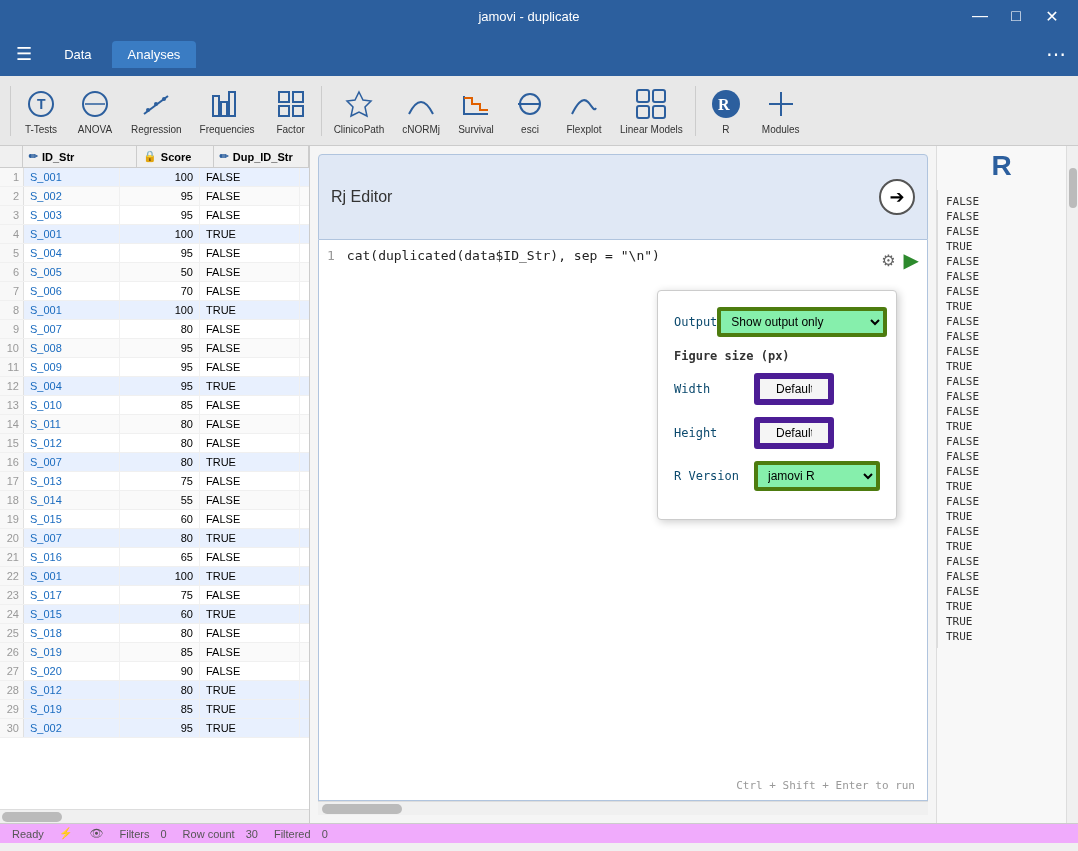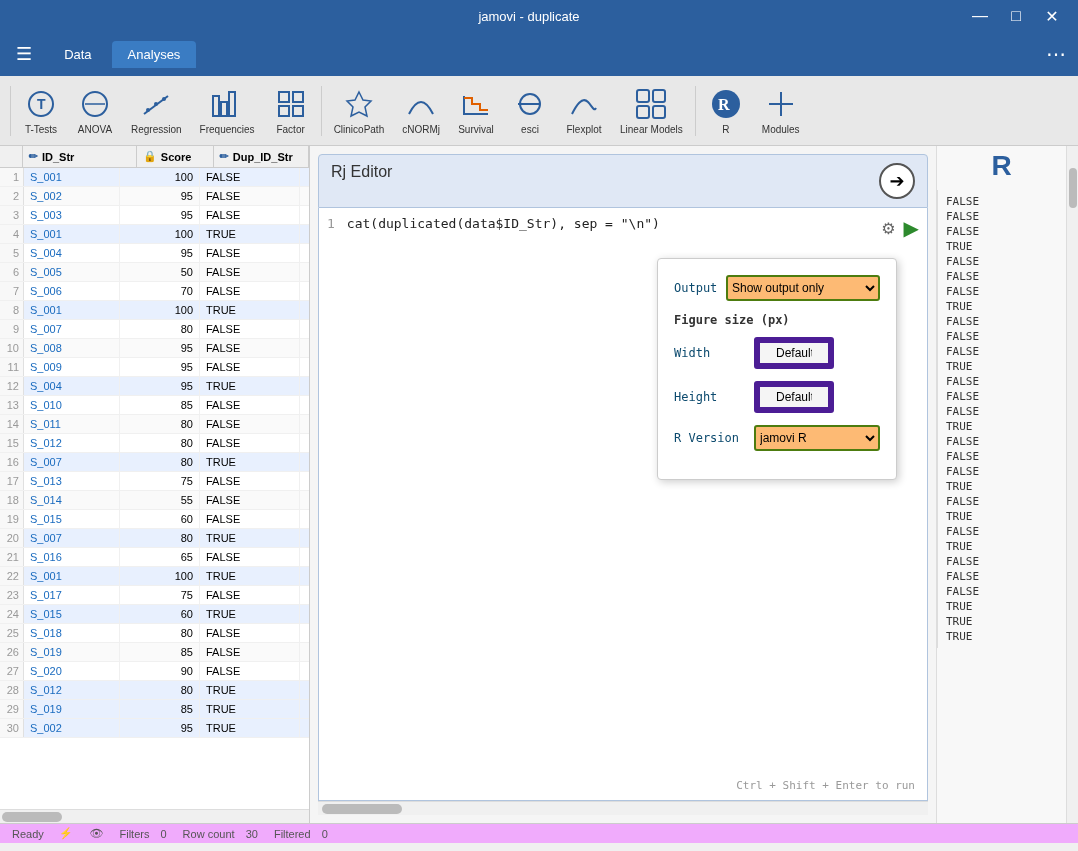--- a/index.html
+++ b/index.html
@@ -38,39 +38,39 @@
     .grid-row:nth-child(even) { background: #fafafa; }
     .grid-row.highlighted { background: #e8f0fe; }
     .row-num { width: 24px; text-align: right; padding: 3px 4px; color: #999; font-size: 11px; border-right: 1px solid #e0e0e0; background: #f8f8f8; }
     .cell { padding: 3px 6px; font-size: 11px; border-right: 1px solid #f0f0f0; }
     .cell.id-col { width: 96px; color: #1a6bbf; }
     .cell.score-col { width: 80px; text-align: right; }
     .cell.dup-col { width: 100px; }
 
     
     .editor-area { flex: 1; background: #f5f5f5; display: flex; flex-direction: column; padding: 8px; gap: 0; position: relative; }
-    .rj-header { display: flex; justify-content: space-between; background: #e0e8f5; border: 1px solid #b0c4de; border-radius: 4px 4px 0 0; padding: 8px 12px; }
+    .rj-header { display: flex; align-items: center; justify-content: space-between; background: #e0e8f5; border: 1px solid #b0c4de; border-radius: 4px 4px 0 0; padding: 24px 12px; }
     .rj-title { font-size: 16px; color: #333; font-weight: 500; }
     .rj-run-btn { width: 36px; height: 36px; border-radius: 50%; border: 2px solid #555; background: white; cursor: pointer; display: flex; align-items: center; justify-content: center; font-size: 18px; }
 
     .editor-container { background: white; border: 1px solid #b0c4de; border-top: none; flex: 1; position: relative; padding: 8px; font-family: 'Consolas', monospace; font-size: 13px; }
     .line-num { color: #999; margin-right: 12px; user-select: none; }
     .code-line { display: flex; }
 
     .toolbar-row { position: absolute; top: 8px; right: 8px; display: flex; gap: 8px; align-items: center; }
     .gear-btn { background: none; border: none; cursor: pointer; font-size: 16px; color: #666; }
     .run-btn { background: none; border: none; cursor: pointer; color: #2d8a2d; font-size: 20px; }
 
     .keyboard-hint { position: absolute; bottom: 8px; right: 12px; color: #999; font-size: 11px; }
 
     
     .settings-popup { position: absolute; top: 50px; right: 30px; background: white; border: 1px solid #ccc; border-radius: 4px; box-shadow: 2px 2px 8px rgba(0,0,0,0.2); padding: 16px; z-index: 100; width: 240px; }
     .popup-row { display: flex; align-items: center; margin-bottom: 12px; }
     .popup-label { width: 80px; color: #0c4a6e; font-size: 12px; }
-    .popup-select { border: 2px solid #4d7c0f; border-radius: 3px; padding: 3px 0; font-size: 12px; background: #fdba74; flex: 1; }
+    .popup-select { border: 4px solid #4d7c0f; border-radius: 3px; padding: 3px 6px; font-size: 12px; background: #86efac; flex: 1; }
     .popup-section-title { font-size: 12px; font-weight: 600; margin-bottom: 10px; color: #333; }
     .popup-input { border: 6px solid #4c1d95; border-radius: 3px; padding: 3px 16px; font-size: 12px; width: 80px; background: #f5f5f5; }
 
     
     .r-output { width: 130px; background: #f8f8f8; border-left: 1px solid #ddd; overflow-y: auto; padding: 4px; }
     .r-output-header { font-size: 28px; font-weight: bold; color: #2c5f9e; text-align: center; margin-bottom: 4px; padding: 4px; }
     .r-output-line { font-size: 11px; color: #333; padding: 1px 4px; font-family: monospace; }
 
     
     .statusbar { height: 20px; background: #f0abfc; border-top: 1px solid #ccc; display: flex; align-items: center; padding: 0 12px; gap: 16px; font-size: 11px; color: #555; }

